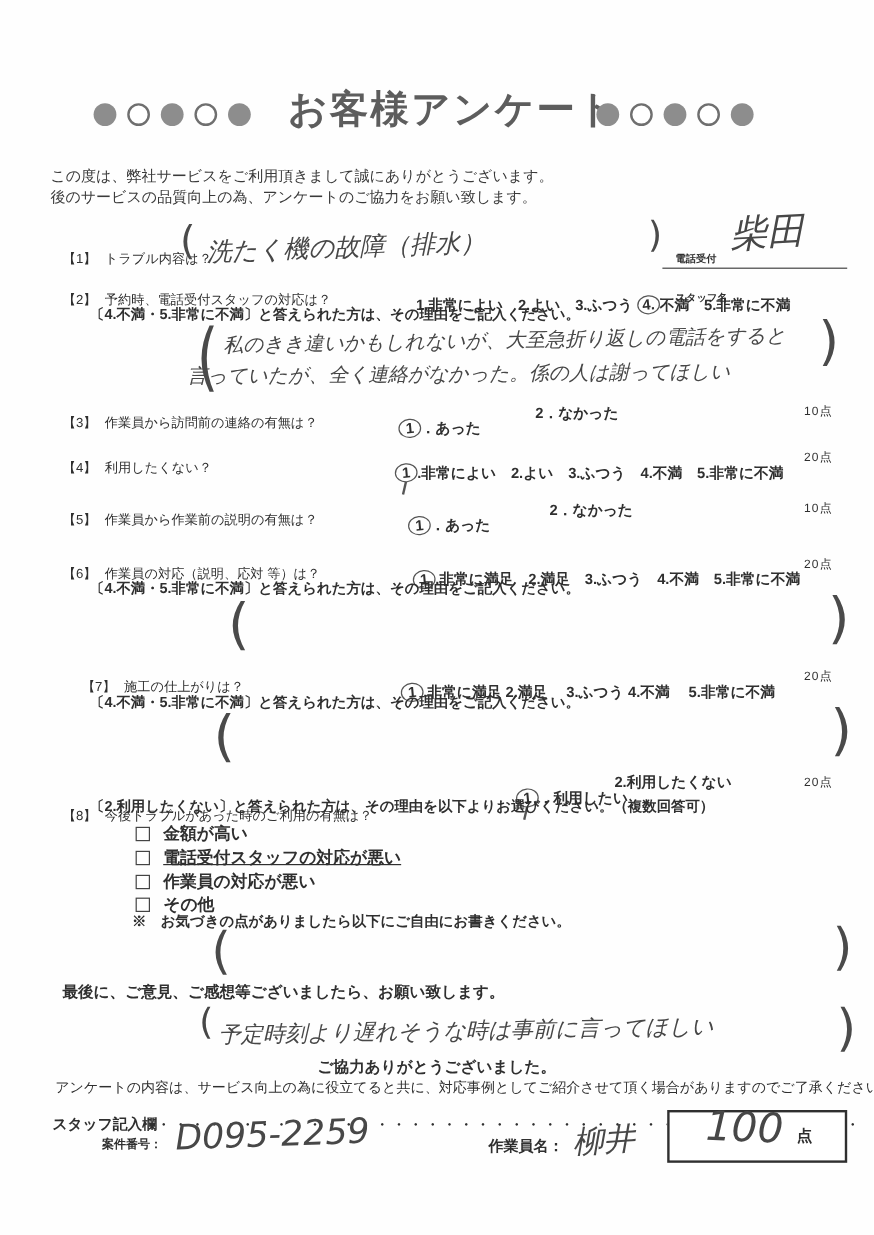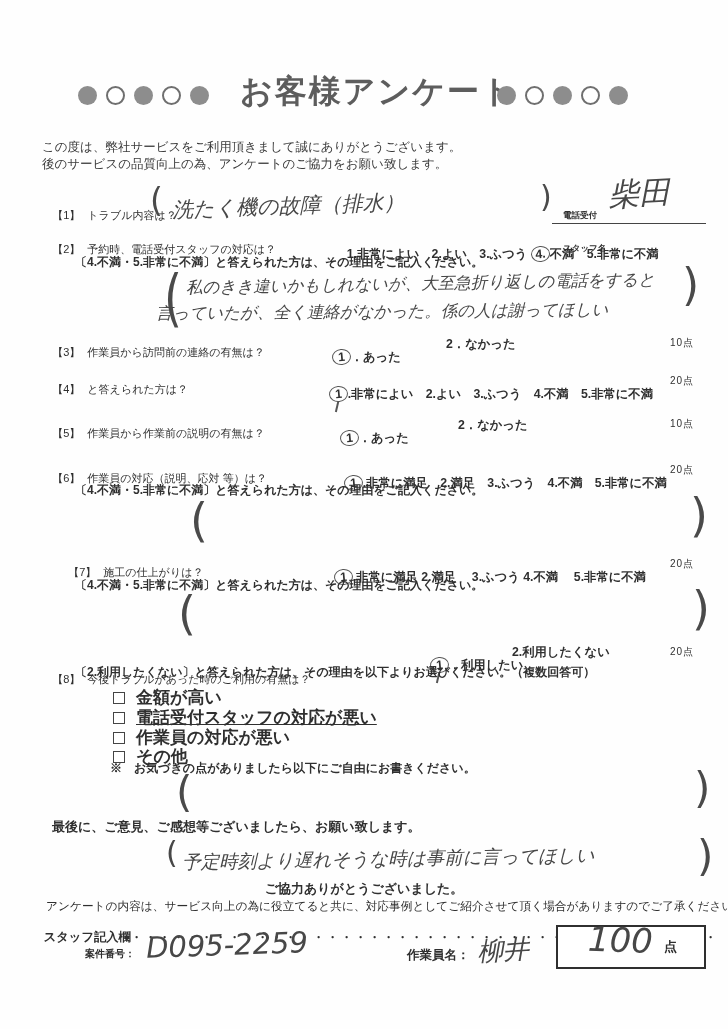--- a/index.html
+++ b/index.html
@@ -17,21 +17,21 @@
   .qno{margin-right:7px;}
   .opts{font-size:12.3px;font-weight:bold;color:#2f2f2f;}
   .sub{font-size:12px;font-weight:bold;color:#2f2f2f;}
   .score{font-size:10px;color:#2f2f2f;letter-spacing:1px;}
   .circled{display:inline-block;position:relative;border:1.6px solid #555;border-radius:50%;
            min-width:13px;text-align:center;padding:0 2px;transform:rotate(-5deg);}
   .circled.tail::after{content:"";position:absolute;left:5px;bottom:-11px;width:1.6px;height:11px;
            background:#555;transform:rotate(18deg);}
   .bp{position:absolute;color:#4a4a4a;font-family:"DejaVu Sans",sans-serif;line-height:1;font-weight:400;}
   .hand{font-family:"DejaVu Sans",sans-serif;font-style:italic;color:#474747;white-space:pre;}
-  .cb-row{position:absolute;display:flex;align-items:center;font-size:17px;font-weight:bold;color:#2f2f2f;}
+  .cb-row{position:absolute;display:flex;align-items:center;font-size:14px;font-weight:bold;color:#2f2f2f;}
   .cb{display:inline-block;width:10px;height:10px;border:1.3px solid #444;margin-right:11px;background:#fff;}
   .staff-label{font-size:8.5px;line-height:11px;color:#2f2f2f;font-weight:bold;}
   .underline{position:absolute;border-bottom:1.5px solid #444;}
   .thanks{font-size:13px;font-weight:bold;color:#2f2f2f;width:728px;text-align:center;font-family:Liberation Serif, serif;}
   .disclaimer{font-size:11.7px;color:#2f2f2f;}
   .staffrow{font-size:12.3px;font-weight:bold;color:#2f2f2f;}
   .dotsline{font-size:11px;letter-spacing:3px;font-weight:bold;color:#2f2f2f;}
   .score-box{position:absolute;left:556px;top:925px;width:146px;height:40px;border:2px solid #2f2f2f;background:#fff;}
 </style>
 </head>
@@ -86,21 +86,21 @@
   <div class="abs qrow" style="left:40px;top:333px;">
     <span class="qno">【3】</span><span>作業員から訪問前の連絡の有無は？</span>
   </div>
   <div class="abs opts" style="left:318px;top:335px;">
     <span class="circled">1</span><span>．あった</span>
   </div>
   <div class="abs opts" style="left:446px;top:336px;">2．なかった</div>
   <div class="abs score" style="left:670px;top:336px;">10点</div>
 
   <div class="abs qrow" style="left:40px;top:370px;">
-    <span class="qno">【4】</span><span>と答えられた方は？</span>
+    <span class="qno">【4】</span><span>利用したくない？</span>
   </div>
   <div class="abs opts" style="left:315px;top:372px;">
     <span class="circled tail">1</span><span>.非常によい　2.よい　3.ふつう　4.不満　5.非常に不満</span>
   </div>
   <div class="abs score" style="left:670px;top:374px;">20点</div>
 
   <div class="abs qrow" style="left:40px;top:414px;">
     <span class="qno">【5】</span><span>作業員から作業前の説明の有無は？</span>
   </div>
   <div class="abs opts" style="left:326px;top:416px;">

